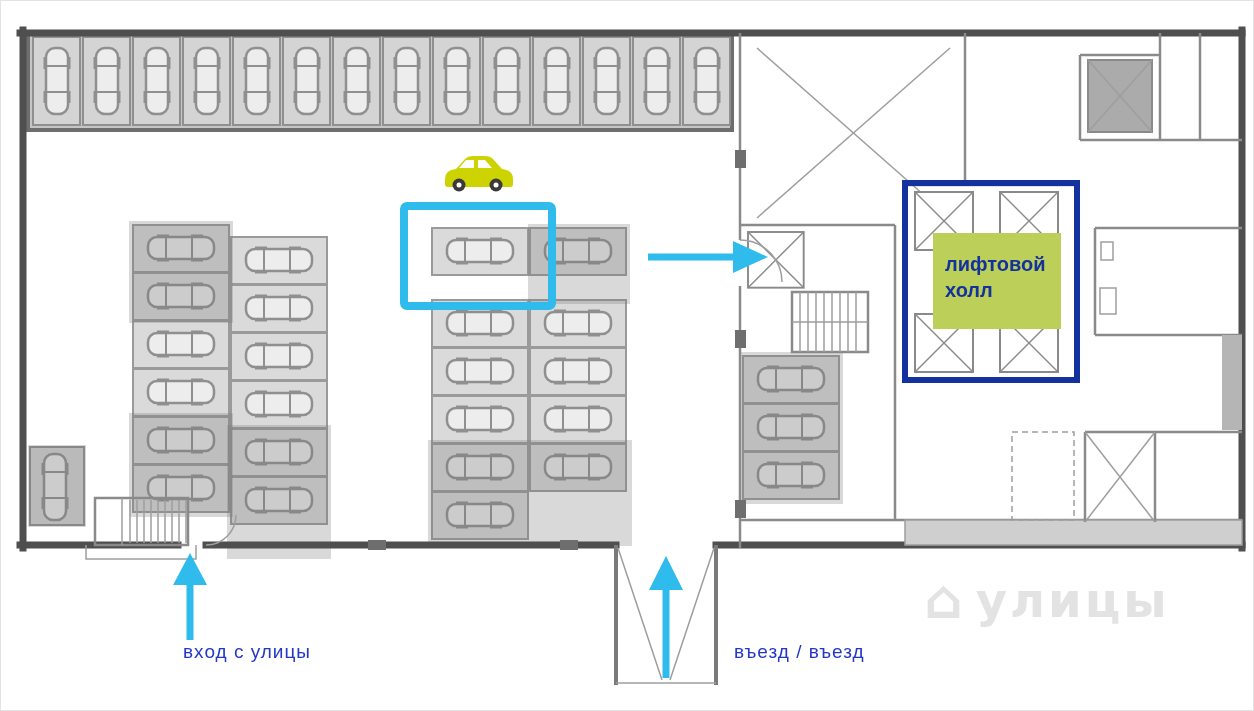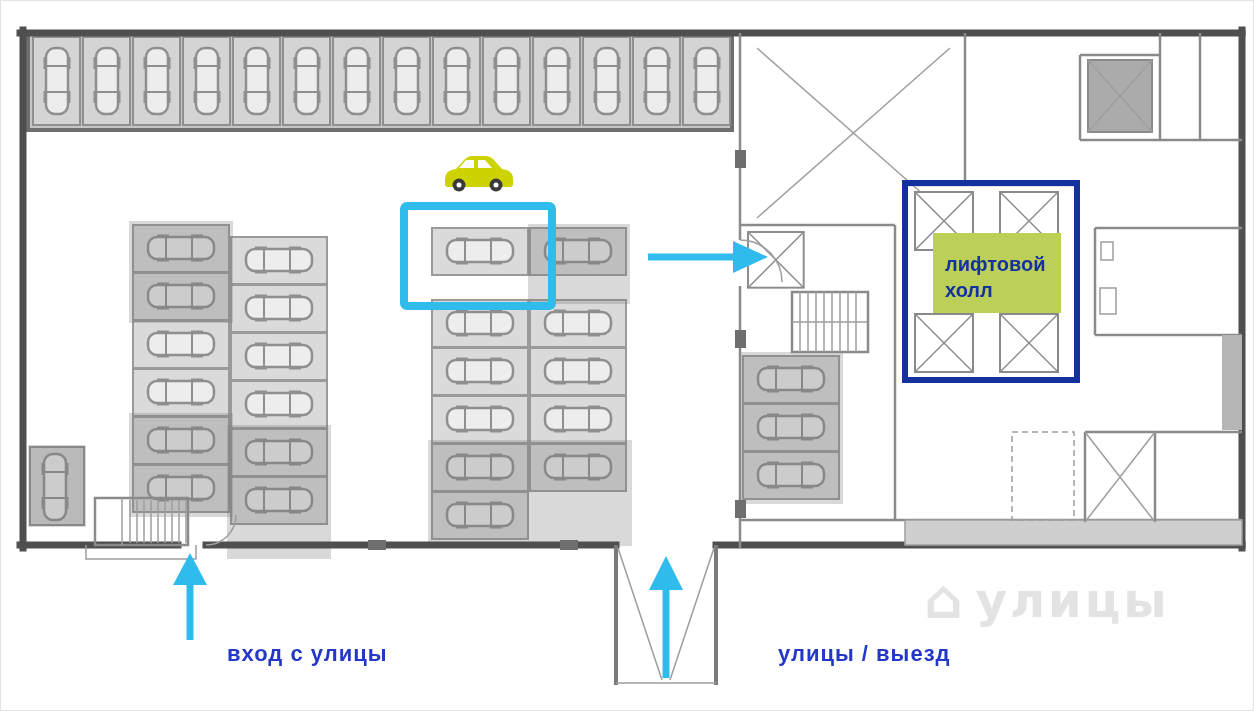--- a/index.html
+++ b/index.html
@@ -15,29 +15,29 @@
   .thin{stroke:#9e9e9e;stroke-width:1.5;fill:none;}
   .pier{fill:#6e6e6e;}
   .shade{fill:rgba(118,118,118,0.28);}
   
   .cyanStroke{stroke:var(--highlight_cyan,#2fbcec);fill:none;}
   .cyanFill{fill:var(--highlight_cyan,#2fbcec);}
   .navyStroke{stroke:var(--outline_navy,#14329e);fill:none;}
   .carBody{fill:var(--car_icon_yellow,#ccd300);}
   
   .elev{
-    position:absolute;left:933px;top:233px;width:128px;height:80px;
+    position:absolute;left:933px;top:233px;width:128px;height:96px;
     background:var(--elevator_label_bg,#bccf58);
     color:var(--outline_navy,#14329e);
     font-weight:bold;font-size:20px;line-height:1.3;
     padding:18px 6px 0 12px;box-sizing:border-box;
   }
   .lbl{
     position:absolute;color:var(--label_text_blue,#2438c8);
-    font-weight:bold;font-size:22px;letter-spacing:1px;white-space:nowrap;margin-left:44px;
+    font-weight:normal;font-size:19px;letter-spacing:1px;white-space:nowrap;
   }
   .wm{
     position:absolute;left:924px;top:572px;
     color:var(--watermark_gray,#e3e3e3);
     font-size:48px;font-weight:bold;letter-spacing:3px;
     display:flex;align-items:center;gap:10px;
     font-family:"DejaVu Sans","Liberation Sans",sans-serif;
   }
   .wm .glyph{font-size:54px;line-height:1;}
 </style>
@@ -258,19 +258,19 @@
     <polygon class="cyanFill" points="190,553 173,585 207,585"></polygon>
   </g>
   <g>
     <line class="cyanStroke" x1="666" y1="678" x2="666" y2="585" stroke-width="7"></line>
     <polygon class="cyanFill" points="666,556 649,590 683,590"></polygon>
   </g>
 </svg>
 
 <div class="elev">лифтовой холл</div>
 <div class="lbl" style="left:183px;top:641px;">вход с улицы</div>
-<div class="lbl" style="left:734px;top:641px;">улицы / выезд</div>
+<div class="lbl" style="left:734px;top:641px;">въезд / въезд</div>
 <div class="wm">
   <span class="glyph">⌂</span>
   <span>улицы</span>
 </div>
 
 </div>
 
 </body></html>

